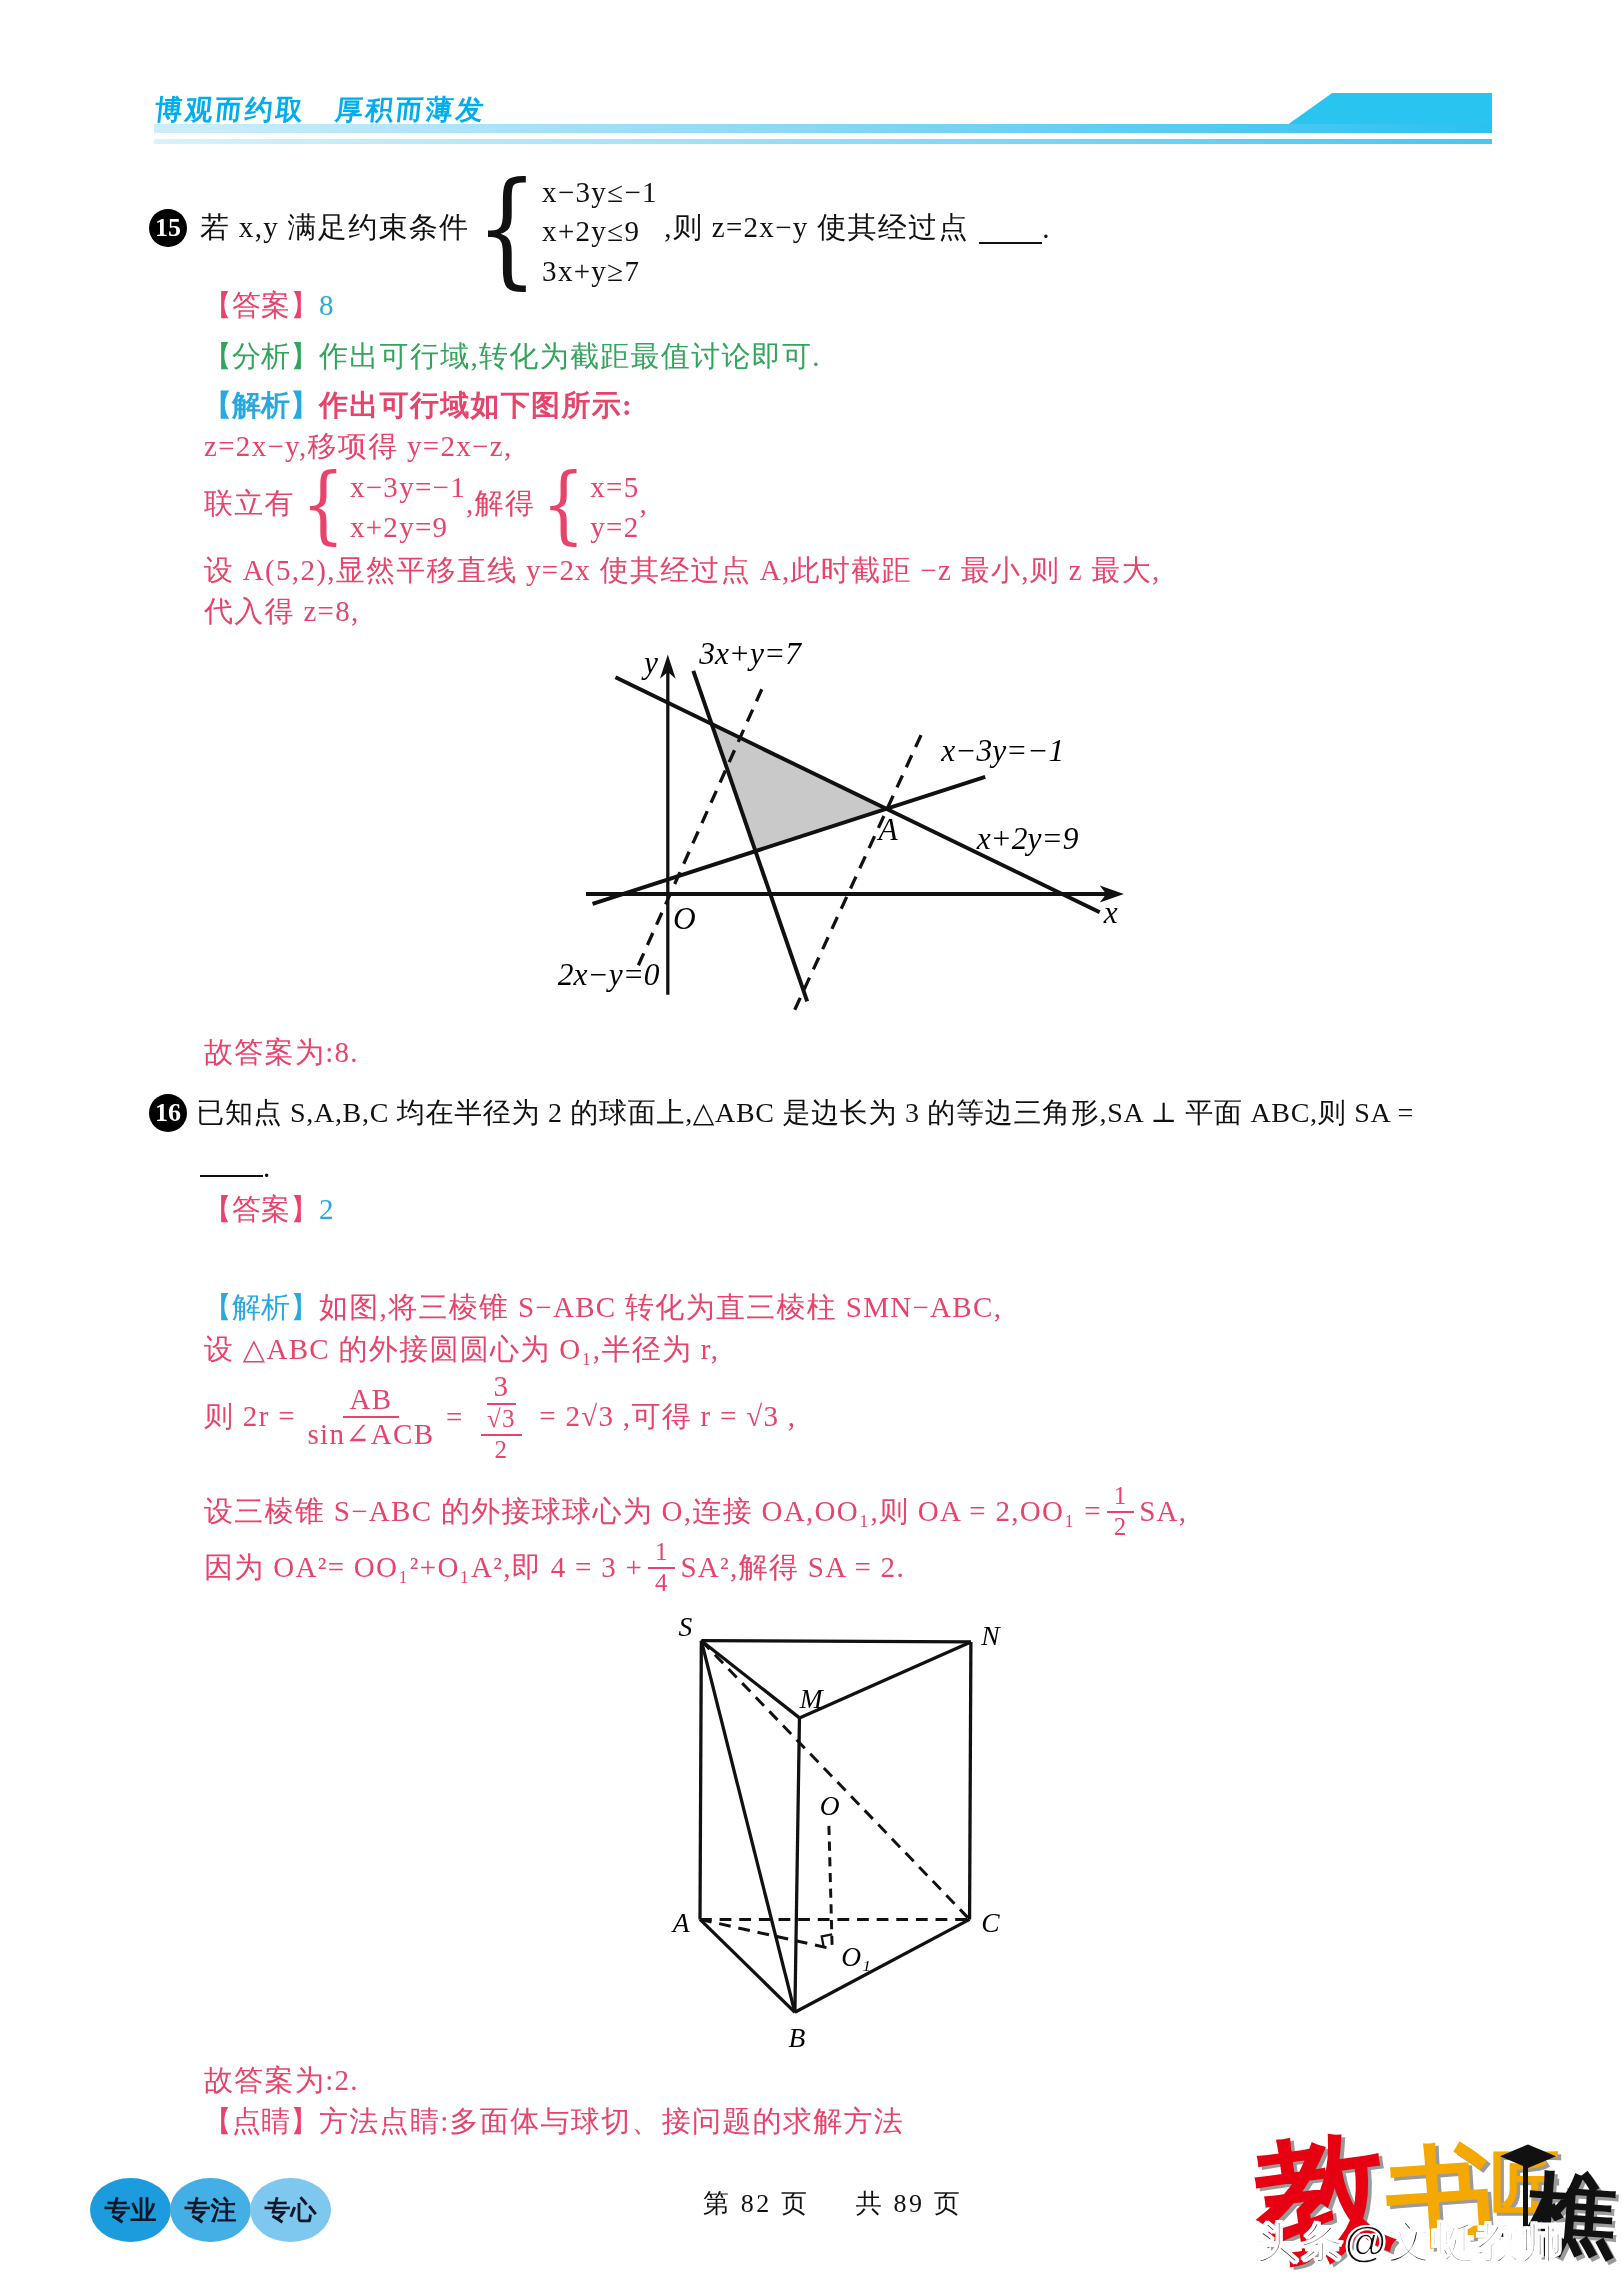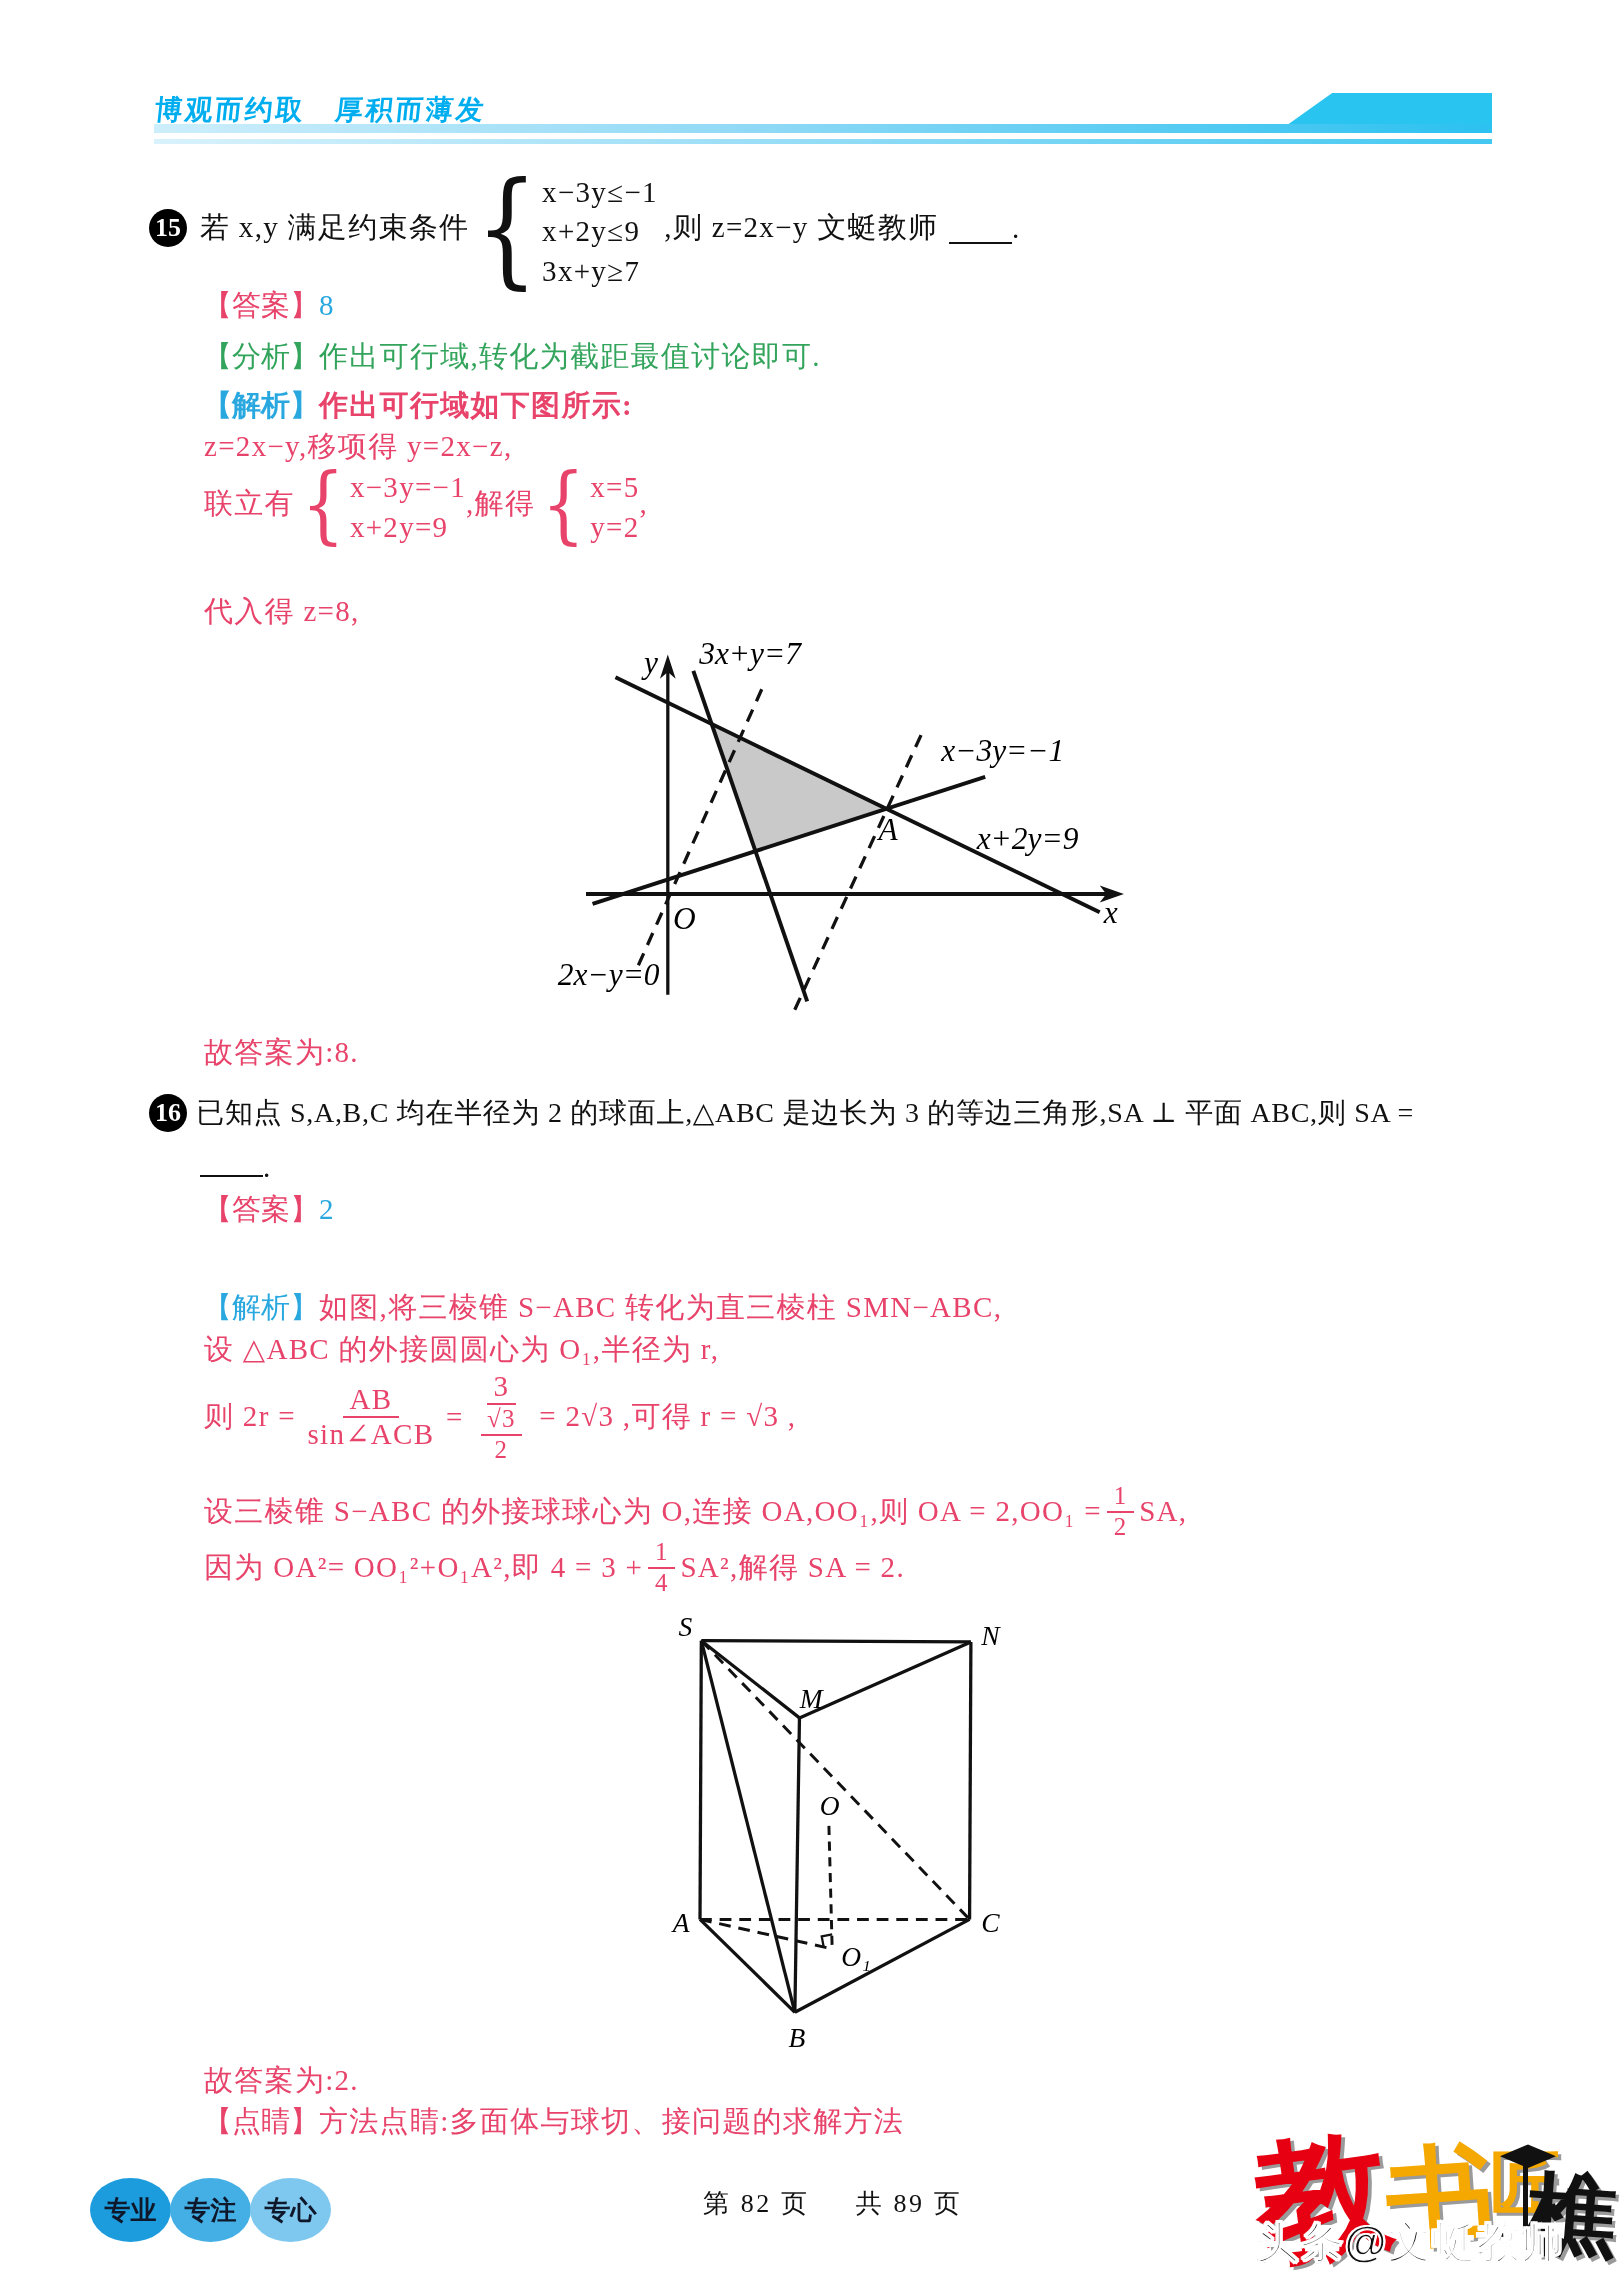--- a/index.html
+++ b/index.html
@@ -77,21 +77,21 @@
 
   <div class="abs" style="left:149px;top:164px;width:1328px;height:128px;display:flex;align-items:center;">
     <span class="badge">15</span>
     <span class="line" style="position:static;margin-left:13px;">若 x,y 满足约束条件</span>
     <span class="brace brace3">{</span>
     <span class="syscol" style="font-size:29px;letter-spacing:1.3px;">
       <div>x−3y≤−1</div>
       <div>x+2y≤9</div>
       <div>3x+y≥7</div>
     </span>
-    <span class="line" style="position:static;margin-left:6.5px;">,则 z=2x−y 文蜓教师</span>
+    <span class="line" style="position:static;margin-left:6.5px;">,则 z=2x−y 使其经过点</span>
     <span class="blank" style="margin-left:10.5px;"></span>
     <span class="line" style="position:static;">.</span>
   </div>
 
   <div class="line" style="left:203px;top:286px;">
     <span class="pink lbl">【答案】</span><span class="blue">8</span>
   </div>
 
   <div class="line" style="left:203px;top:337px;">
     <span class="green lbl">【分析】</span><span class="green">作出可行域,转化为截距最值讨论即可.</span>
@@ -112,20 +112,21 @@
     </span>
     <span>,解得</span>
     <span class="brace brace2">{</span>
     <span class="syscol">
       <div>x=5</div>
       <div>y=2</div>
     </span>
     <span>,</span>
   </div>
 
+  <div class="line pink" style="left:204px;top:551px;">设 A(5,2),显然平移直线 y=2x 使其经过点 A,此时截距 −z 最小,则 z 最大,</div>
   <div class="line pink" style="left:204px;top:592px;">代入得 z=8,</div>
 
   <svg class="abs" style="left:550px;top:625px;" width="589" height="409" viewBox="0 0 900 625">
 
     <polygon points="247,151 314,346 515,281" fill="#c9c9c9"></polygon>
 
     <line x1="55" y1="411" x2="862" y2="411" stroke="#111" stroke-width="6"></line>
     <polygon points="877,411 840,398 850,411 840,424" fill="#111"></polygon>
     <line x1="180" y1="565" x2="180" y2="62" stroke="#111" stroke-width="5"></line>
     <polygon points="180,45 168,82 180,72 192,82" fill="#111"></polygon>

